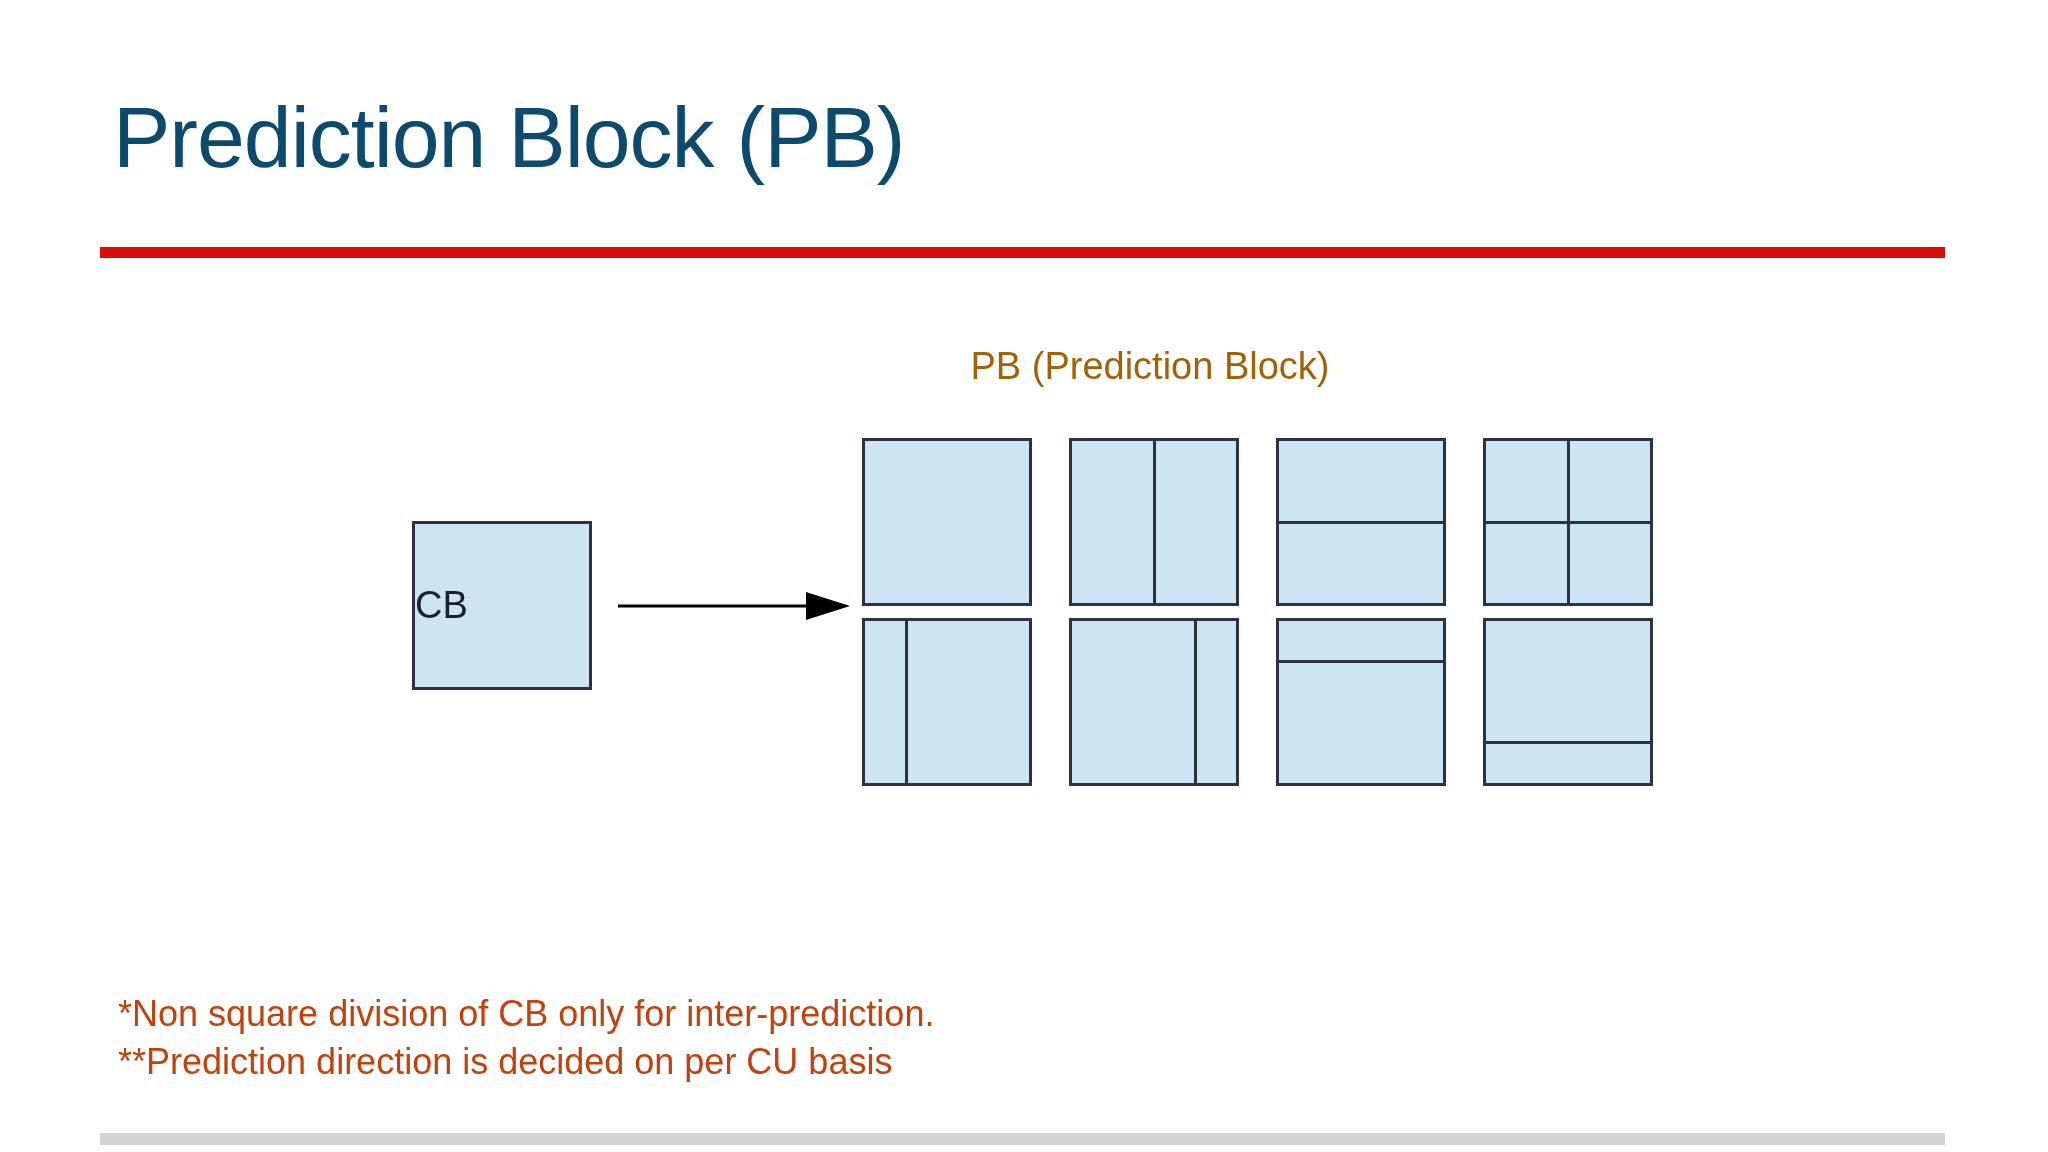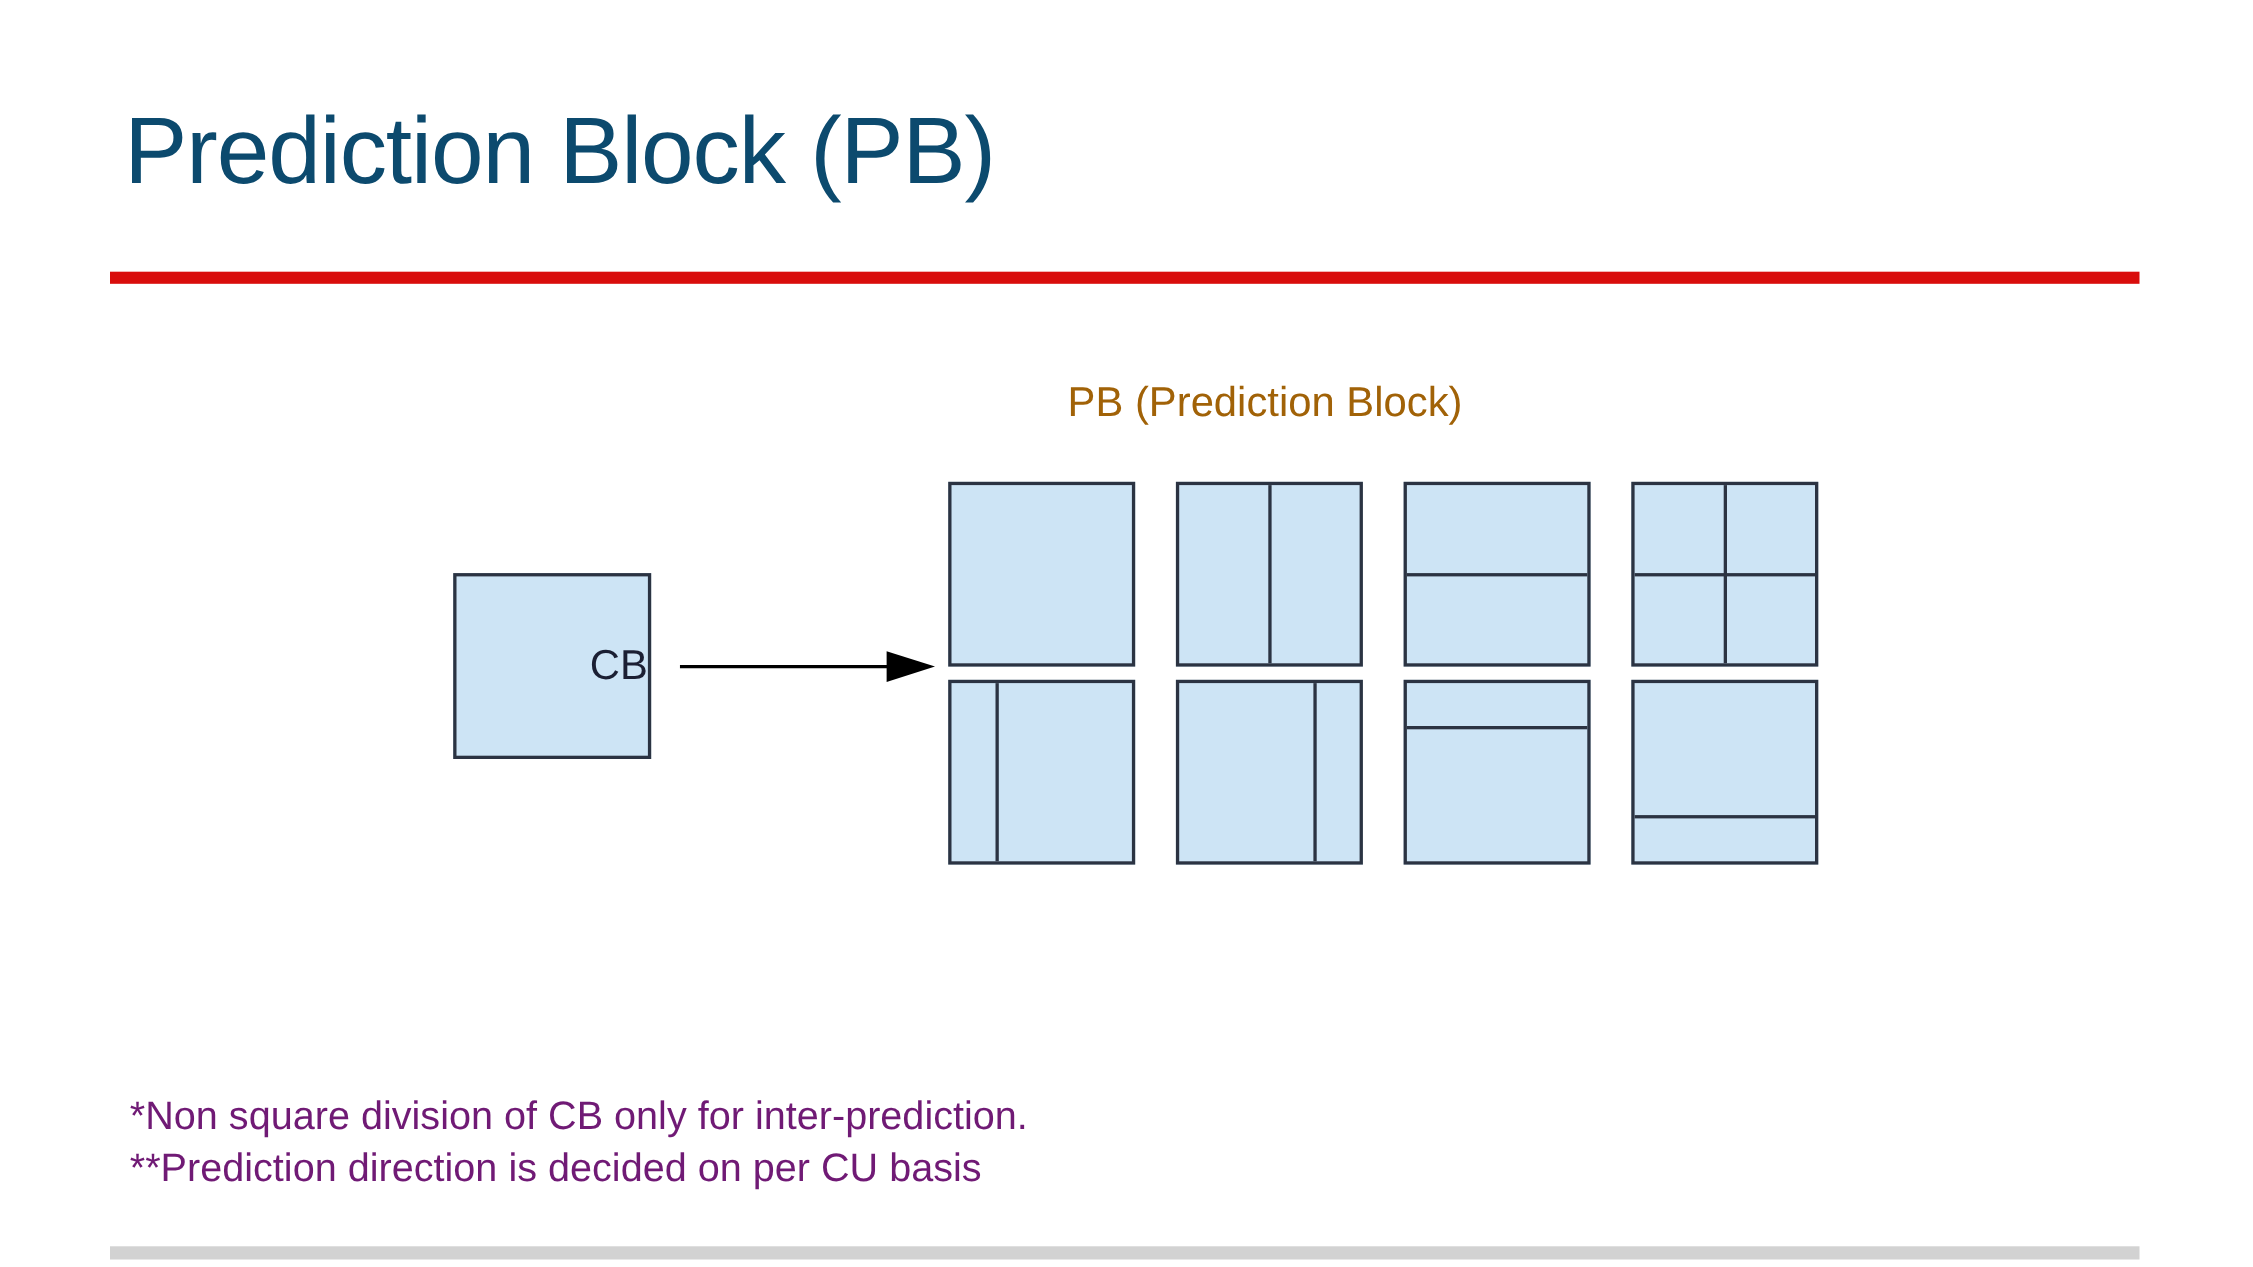--- a/index.html
+++ b/index.html
@@ -54,21 +54,21 @@
     position: absolute;
     left: 412px;
     top: 521px;
     width: 180px;
     height: 169px;
     background: #cde4f5;
     border: 3px solid #2b3342;
     box-sizing: border-box;
     display: flex;
     align-items: center;
-    justify-content: flex-end;
+    justify-content: flex-start;
   }
   .cb-label {
     font-size: 38px;
     color: #1b1f33;
   }
 
   
   .arrow {
     position: absolute;
     left: 618px;
@@ -107,21 +107,21 @@
   }
   .split-v { width: 3px; top: 0; bottom: 0; }
   .split-h { height: 3px; left: 0; right: 0; }
 
   
   .footnotes {
     position: absolute;
     left: 118px;
     top: 990px;
     font-size: 36px;
-    color: #701a75;
+    color: #c2410c;
     line-height: 1.32;
   }
   .footnote-line { white-space: nowrap; }
 
   
   .bottom-rule {
     position: absolute;
     left: 100px;
     top: 1133px;
     width: 1845px;

